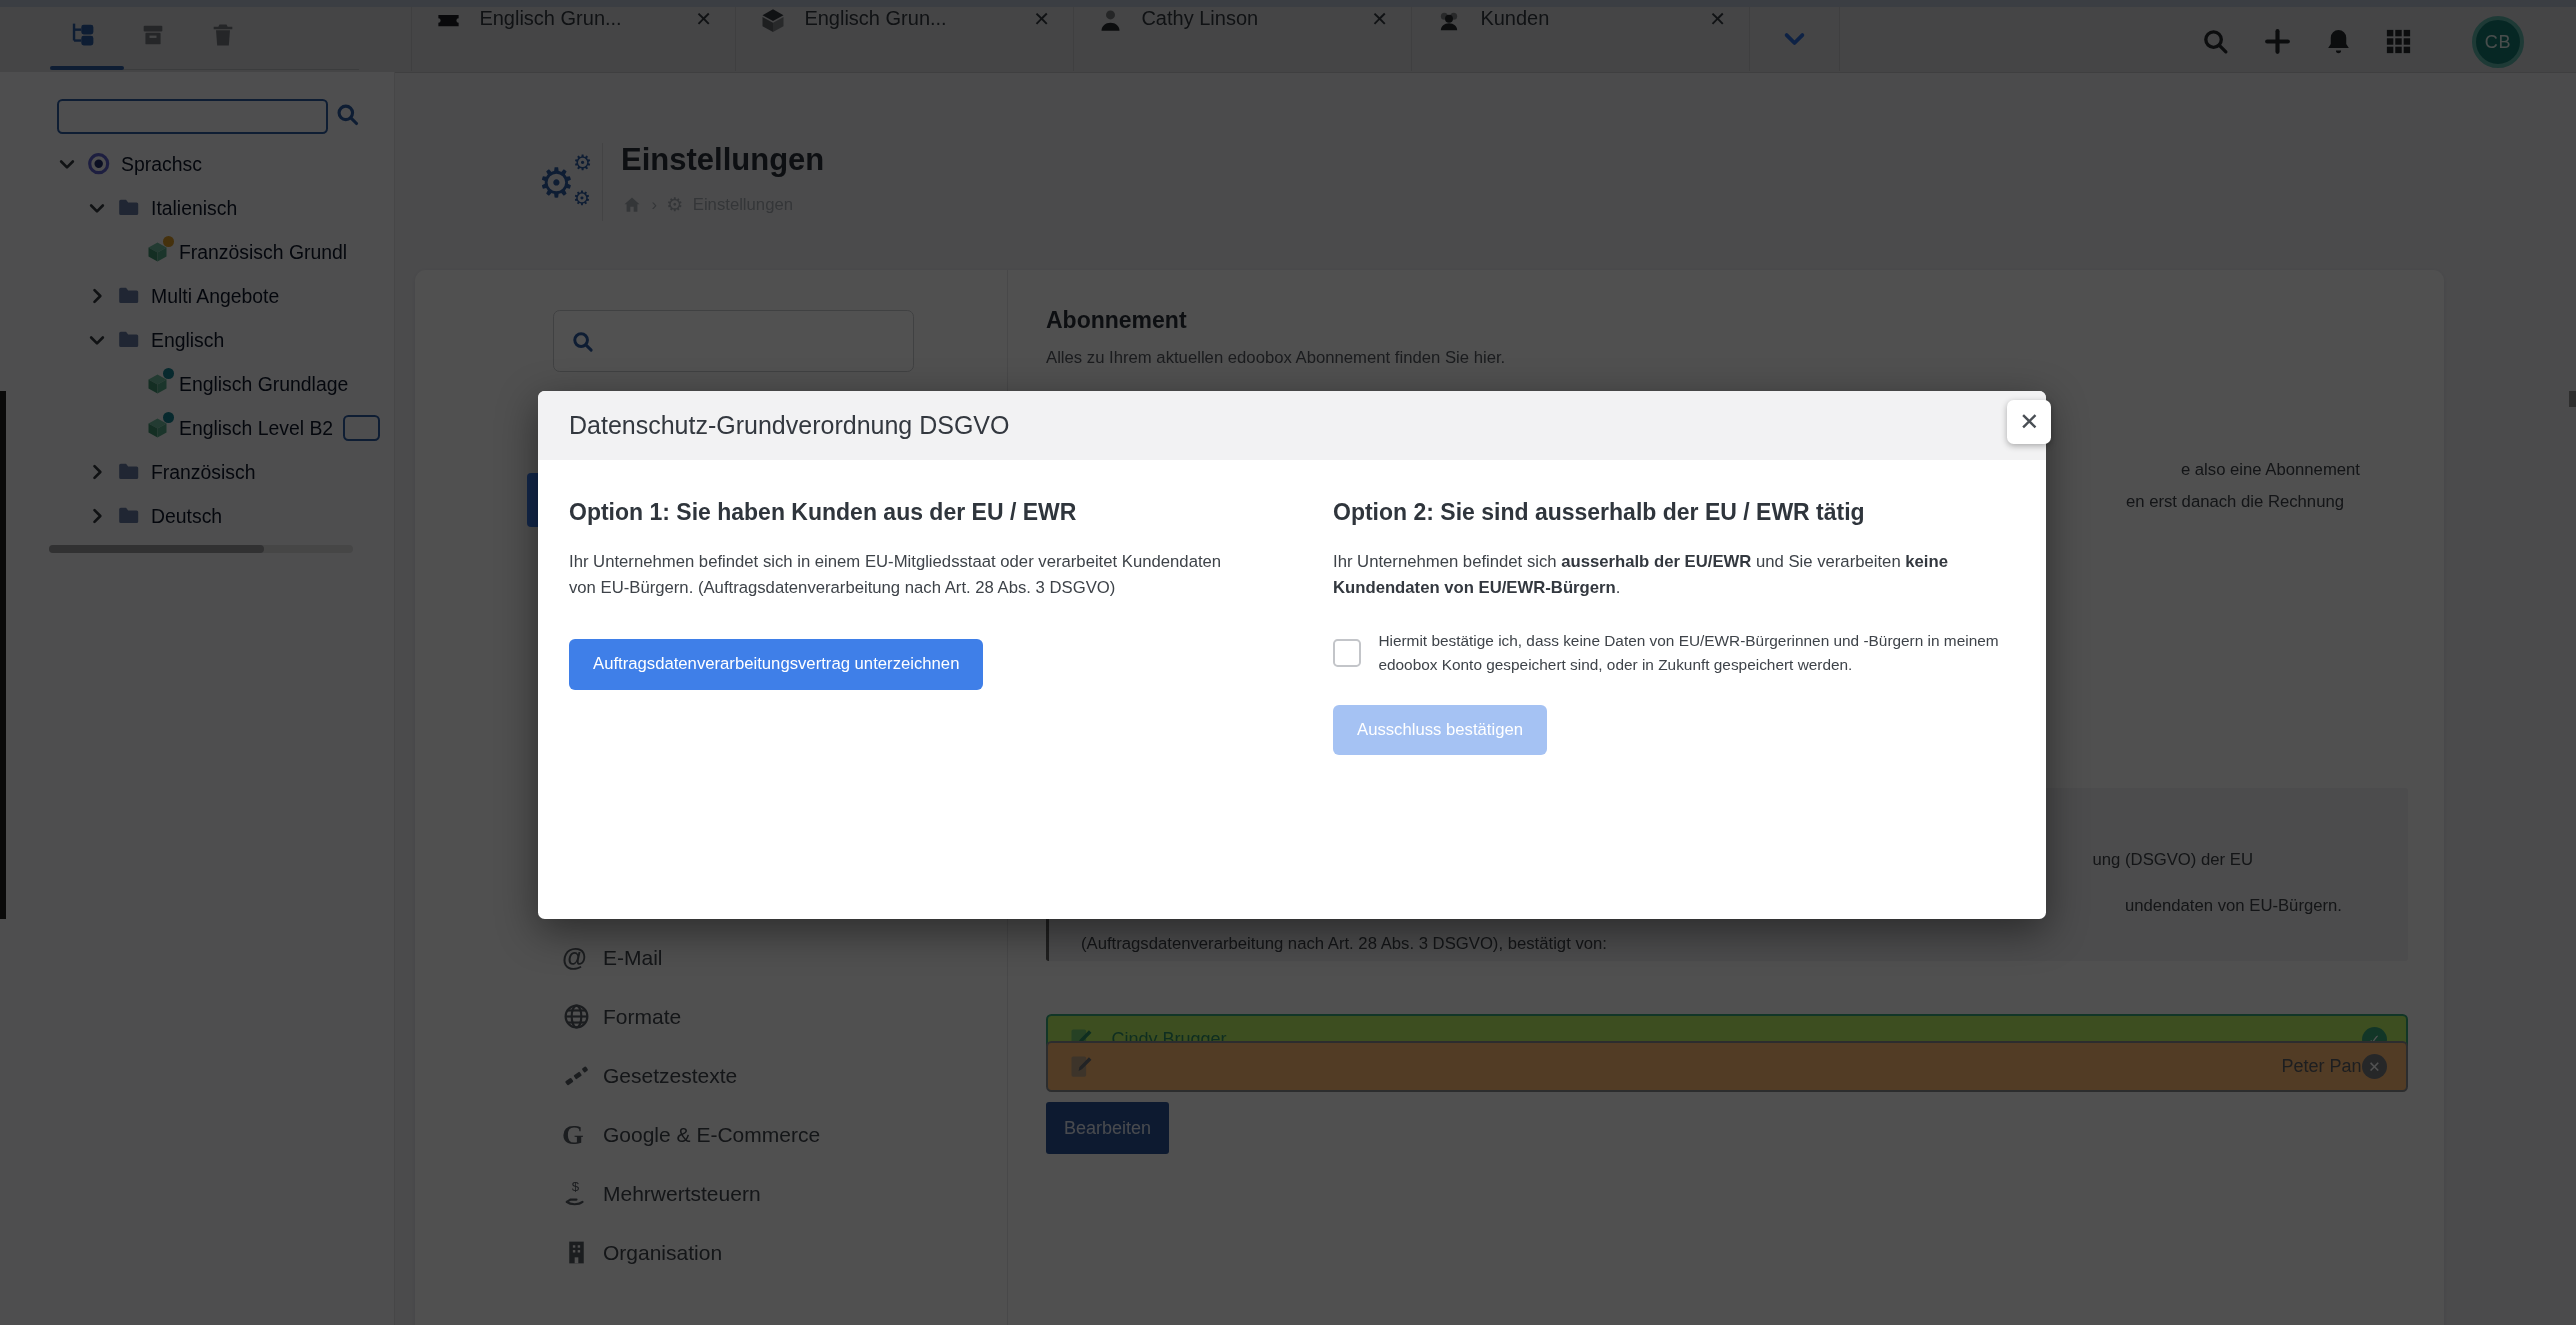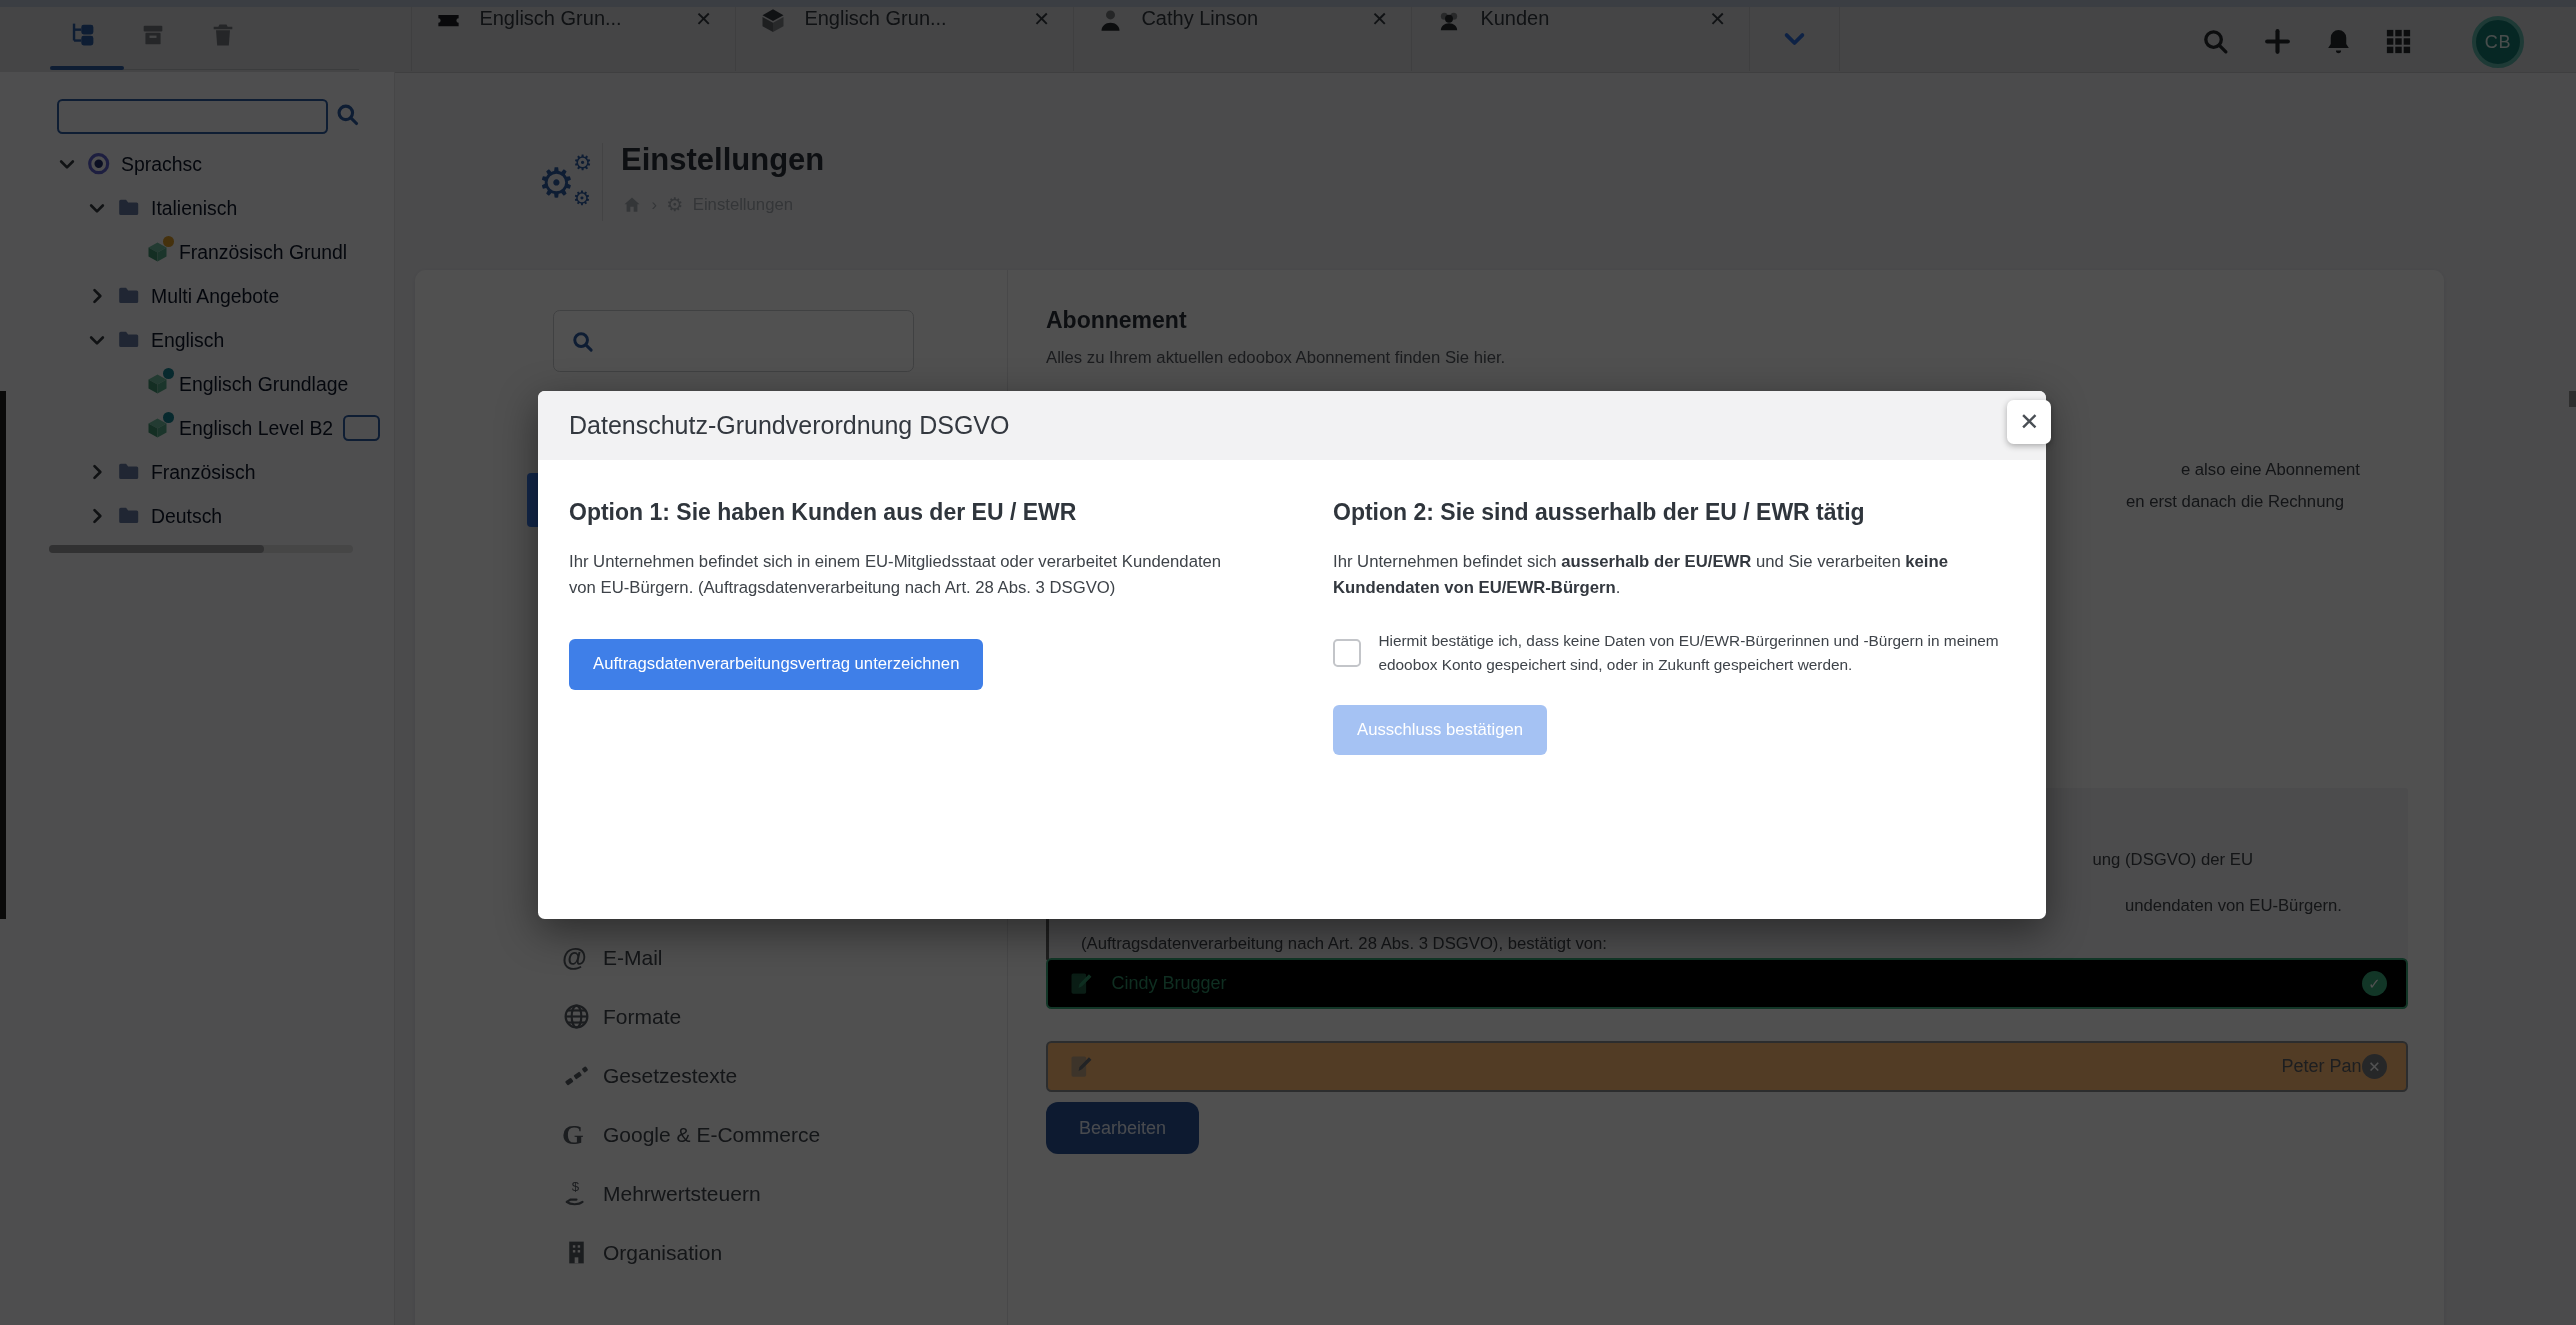--- a/index.html
+++ b/index.html
@@ -59,28 +59,28 @@
   #abo-title{left:631px;top:37px;font-size:23px;font-weight:600;color:#2b3138;}
   #abo-sub{left:631px;top:78px;font-size:16.7px;color:#54585f;}
   .fragline{position:absolute;font-size:16.7px;color:#3e4349;white-space:nowrap;}
   #frag1{right:84px;top:190px;}
   #frag2{right:100px;top:222px;}
   #graybox{left:631px;top:518px;width:1362px;height:173px;background:#ececee;border-left:3.3px solid #606060;border-radius:2.7px;box-sizing:border-box;}
   #gb1{right:155px;top:62px;}
   #gb2{right:66px;top:108px;}
   #gb3{left:32px;top:146px;}
   .person-row{position:absolute;left:631px;width:1362px;height:51px;border-radius:5.4px;box-sizing:border-box;display:flex;align-items:center;padding:0 19px;}
-  #row-cindy{top:688px;border:2px solid #3aa77a;background:#000000;color:#2f8f66;}
+  #row-cindy{top:744px;border:2px solid #3aa77a;background:#bef264;color:#2f8f66;}
   #row-peter{top:771px;border:2px solid #8a8c8f;background:#fdba74;color:#5a5e64;text-align:right;}
   .person-row .pic{margin-right:17.4px;display:flex;}
   .person-row .pname{font-size:18px;flex:1;}
   .stat-circle{width:25.4px;height:25.4px;border-radius:50%;display:flex;align-items:center;justify-content:center;color:#fff;font-size:14.7px;}
   #cindy-stat{background:#3aa77a;}
   #peter-stat{background:#76797e;}
-  #edit-btn{position:absolute;left:631px;top:832px;width:153px;height:52px;background:#2a5296;border:none;border-radius:12px;color:#dfe6f2;font-size:18px;font-family:"Liberation Sans",sans-serif;}
+  #edit-btn{position:absolute;left:631px;top:832px;width:123px;height:52px;background:#2a5296;border:none;border-radius:3px;color:#dfe6f2;font-size:18px;font-family:"Liberation Sans",sans-serif;}
 
   
   #black-strip{left:0;top:391px;width:6px;height:528px;background:#0a0a0a;z-index:55;}
   #right-nub{left:2569px;top:391px;width:6.7px;height:16px;background:#2e2e2e;z-index:55;}
   #overlay{left:0;top:0;width:2576px;height:1326px;background:rgba(0,0,0,.68);z-index:50;}
   #modal{left:538px;top:391px;width:1508px;height:528px;background:#fff;border-radius:6.7px;z-index:60;box-shadow:0 12px 40px rgba(0,0,0,.45);}
   #modal-head{position:absolute;left:0;top:0;width:100%;height:69px;background:#f2f2f3;border-radius:6.7px 6.7px 0 0;display:flex;align-items:center;box-sizing:border-box;padding:0 31px;}
   #modal-title{font-size:25px;font-weight:500;color:#33383f;}
   #modal-close{position:absolute;right:-5.4px;top:9.4px;width:44px;height:44px;background:#fff;border:none;border-radius:6.7px;box-shadow:0 2px 6.7px rgba(0,0,0,.3);font-size:24px;color:#4a4f55;display:flex;align-items:center;justify-content:center;cursor:pointer;}
   #modal-body{position:absolute;left:0;top:69px;width:100%;box-sizing:border-box;padding:39px 33px 0 31px;display:grid;grid-template-columns:1fr 1fr;column-gap:84px;}

